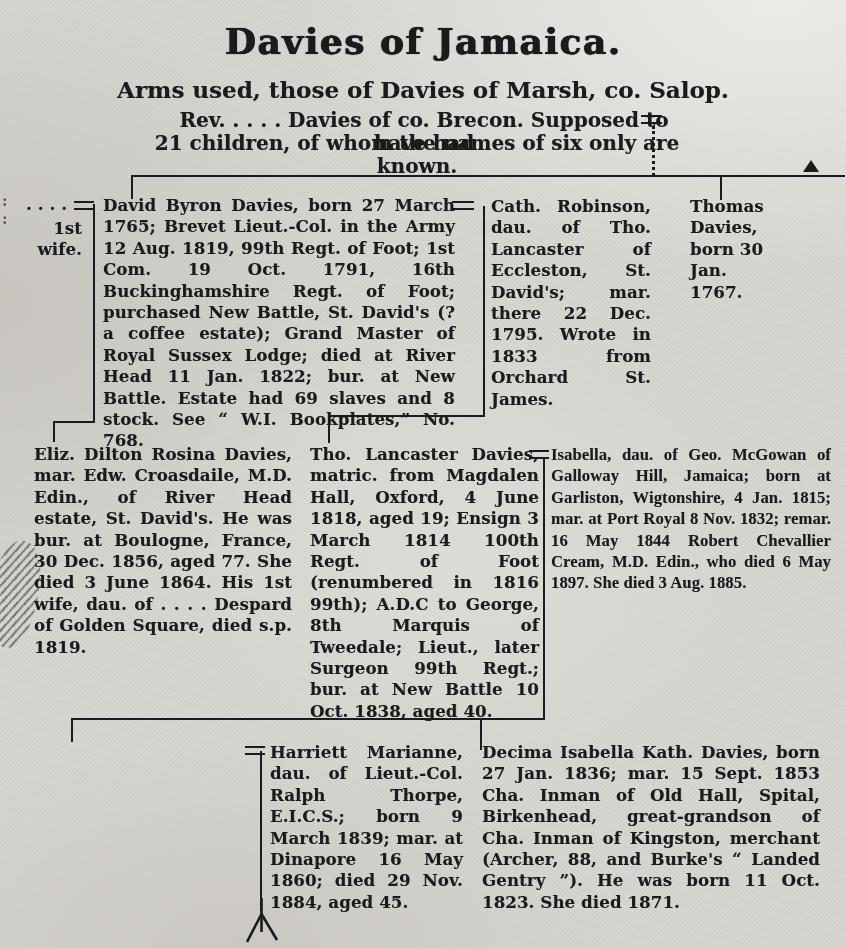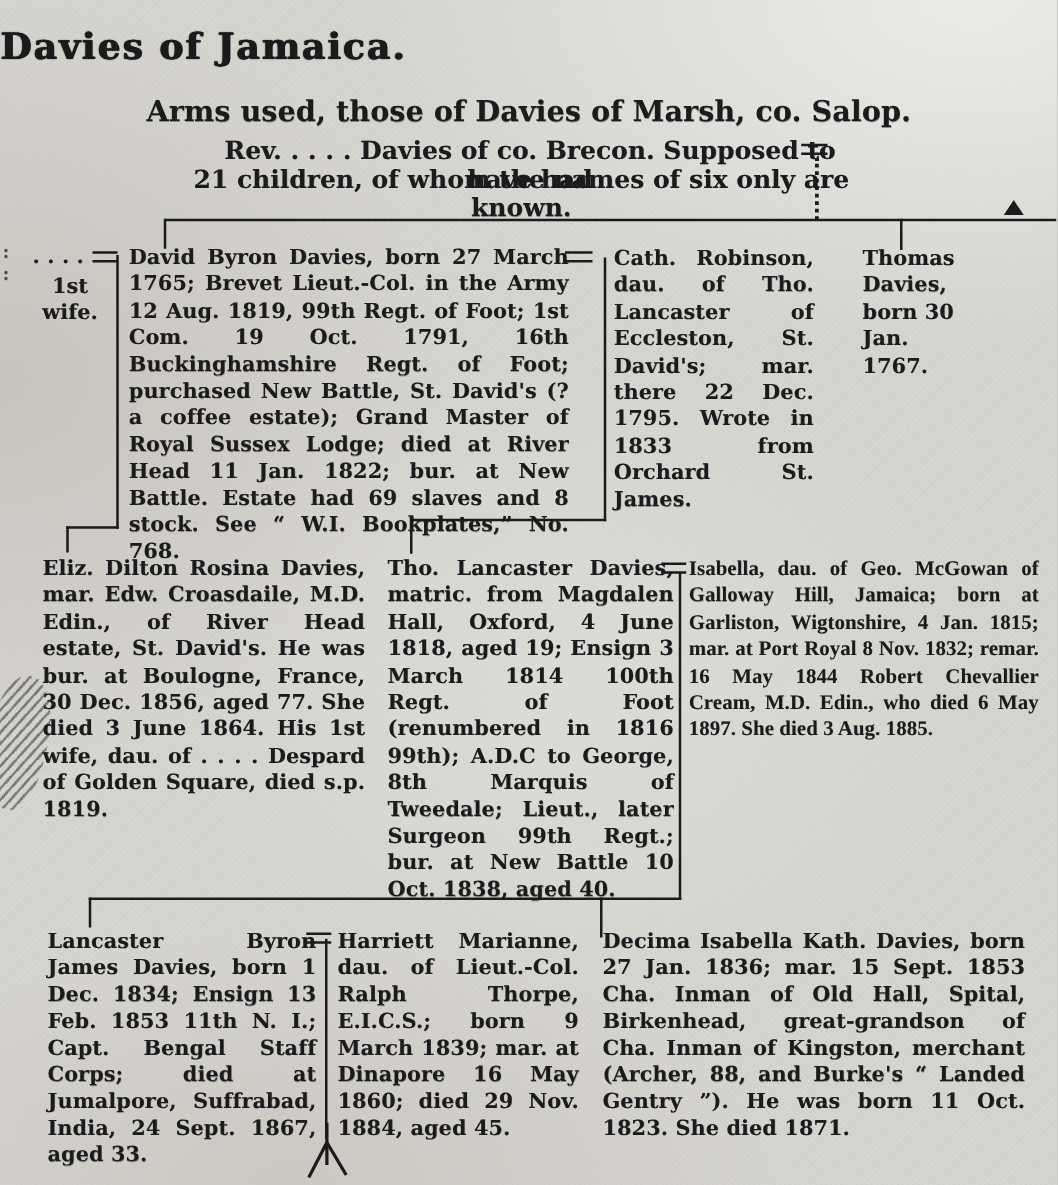--- a/index.html
+++ b/index.html
@@ -19,22 +19,22 @@
   .b{
     position:absolute;
     font-weight:700;
     font-size:16.6px;
     line-height:21.4px;
     text-align:justify;
     text-shadow:0.3px 0.3px 0 rgba(20,20,25,0.35);
     letter-spacing:0.1px;
   }
   .title{
-    position:absolute;left:0;right:0;top:20px;
-    font-size:29px;font-weight:700;letter-spacing:1.5px;
+    position:absolute;left:0;right:0;top:20px;text-align:center;
+    font-size:36px;font-weight:700;letter-spacing:1.5px;
     text-shadow:0 0 1px #1b1a1c, 0.8px 0 0 #1b1a1c;
   }
   .subtitle{
     position:absolute;left:0;right:0;top:76px;text-align:center;
     font-size:23px;font-weight:700;text-shadow:0.3px 0.3px 0 rgba(20,20,25,0.4);
   }
   .introline{
     position:absolute;left:147px;width:540px;
     font-size:20px;line-height:23px;font-weight:700;text-align:center;
     text-shadow:0.3px 0.3px 0 rgba(20,20,25,0.4);
@@ -96,30 +96,29 @@
   <div class="vline" style="left:480px;top:718px;height:32px;"></div>
 
   <div class="vline" style="left:260px;top:751px;height:160px;"></div>
   <svg class="arrow" width="38" height="50" viewBox="0 0 38 50">
     <line x1="17.5" y1="0" x2="17.5" y2="34"></line>
     <line x1="17.5" y1="16" x2="3" y2="44"></line>
     <line x1="17.5" y1="16" x2="33" y2="42"></line>
   </svg>
 
   <div class="b" style="left:26px;top:194px;width:66px;white-space:nowrap;">. . . .</div>
-  <div class="b" style="left:30px;top:218px;width:52px;text-align:center;">1st wife.</div>
+  <div class="b" style="left:30px;top:218px;width:52px;text-align:right;">1st wife.</div>
 
   <div class="b" style="left:103px;top:195px;width:352px;">David Byron Davies, born 27 March 1765; Brevet Lieut.-Col. in the Army 12 Aug. 1819, 99th Regt. of Foot; 1st Com. 19 Oct. 1791, 16th Buckinghamshire Regt. of Foot; purchased New Battle, St. David's (? a coffee estate); Grand Master of Royal Sussex Lodge; died at River Head 11 Jan. 1822; bur. at New Battle. Estate had 69 slaves and 8 stock. See “ W.I. Bookplates,” No. 768.</div>
   <div class="b" style="left:491px;top:196px;width:160px;">Cath. Robinson, dau. of Tho. Lancaster of Eccleston, St. David's; mar. there 22 Dec. 1795. Wrote in 1833 from Orchard St. James.</div>
   <div class="b" style="left:690px;top:196px;width:82px;text-align:left;">Thomas Davies, born 30 Jan. 1767.</div>
 
   <div class="b" style="left:34px;top:444px;width:258px;">Eliz. Dilton Rosina Davies, mar. Edw. Croasdaile, M.D. Edin., of River Head estate, St. David's. He was bur. at Boulogne, France, 30 Dec. 1856, aged 77. She died 3 June 1864. His 1st wife, dau. of . . . . Despard of Golden Square, died s.p. 1819.</div>
   <div class="b" style="left:310px;top:444px;width:229px;">Tho. Lancaster Davies, matric. from Magdalen Hall, Oxford, 4 June 1818, aged 19; Ensign 3 March 1814 100th Regt. of Foot (renumbered in 1816 99th); A.D.C to George, 8th Marquis of Tweedale; Lieut., later Surgeon 99th Regt.; bur. at New Battle 10 Oct. 1838, aged 40.</div>
   <div class="b" style="left:551px;top:444px;width:280px;font-family:Liberation Serif, serif;">Isabella, dau. of Geo. McGowan of Galloway Hill, Jamaica; born at Garliston, Wigtonshire, 4 Jan. 1815; mar. at Port Royal 8 Nov. 1832; remar. 16 May 1844 Robert Chevallier Cream, M.D. Edin., who died 6 May 1897. She died 3 Aug. 1885.</div>
 
-  <div class="b" style="left:38px;top:742px;width:215px;">Lancaster Byron James Davies, born 1 Dec. 1834; Ensign 13 Feb. 1853 11th N. I.; Capt. Bengal Staff Corps; died at Jumalpore, Suffrabad, India, 24 Sept. 1867, aged 33.</div>
   <div class="b" style="left:270px;top:742px;width:193px;">Harriett Marianne, dau. of Lieut.-Col. Ralph Thorpe, E.I.C.S.; born 9 March 1839; mar. at Dinapore 16 May 1860; died 29 Nov. 1884, aged 45.</div>
   <div class="b" style="left:482px;top:742px;width:338px;">Decima Isabella Kath. Davies, born 27 Jan. 1836; mar. 15 Sept. 1853 Cha. Inman of Old Hall, Spital, Birkenhead, great-grandson of Cha. Inman of Kingston, merchant (Archer, 88, and Burke's “ Landed Gentry ”). He was born 11 Oct. 1823. She died 1871.</div>
 
   <div class="smudge"></div>
   <div class="inkdots">:<br>:</div>
 
 </div>
 
 </body></html>

